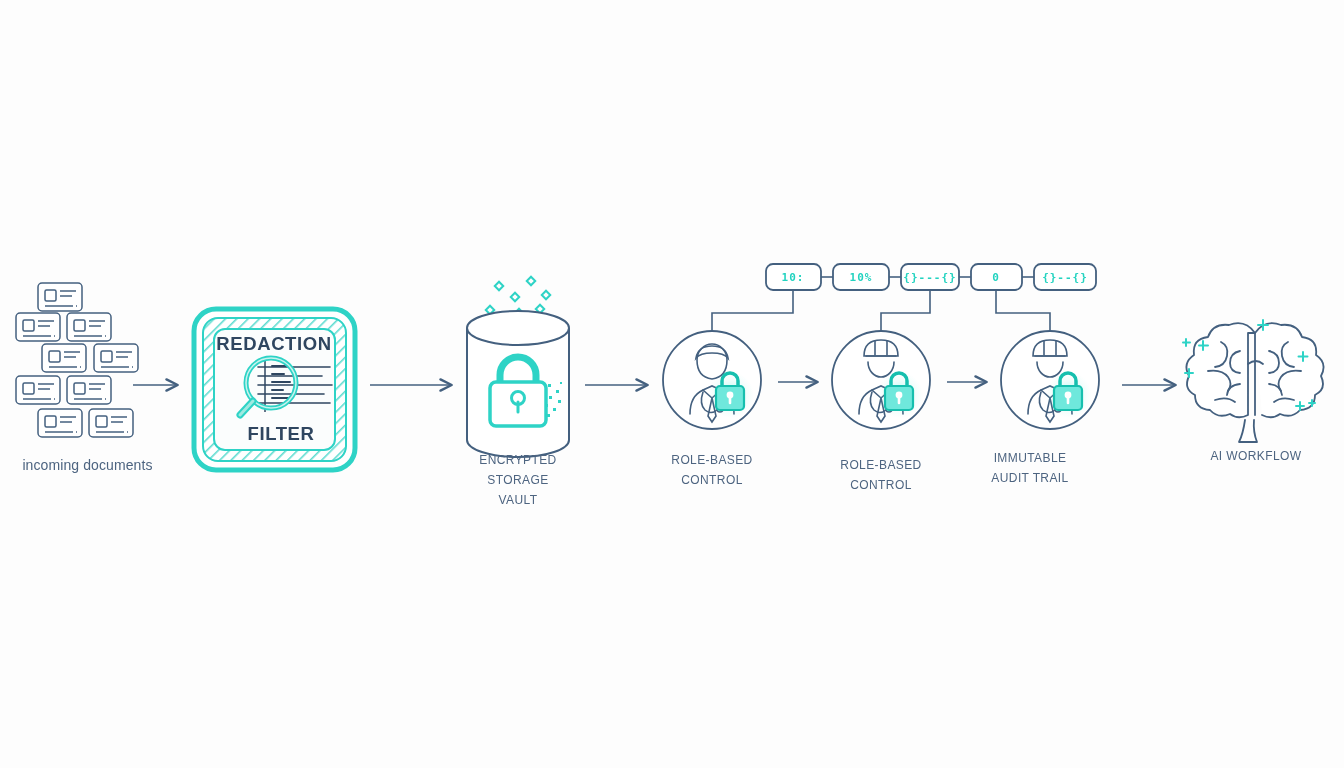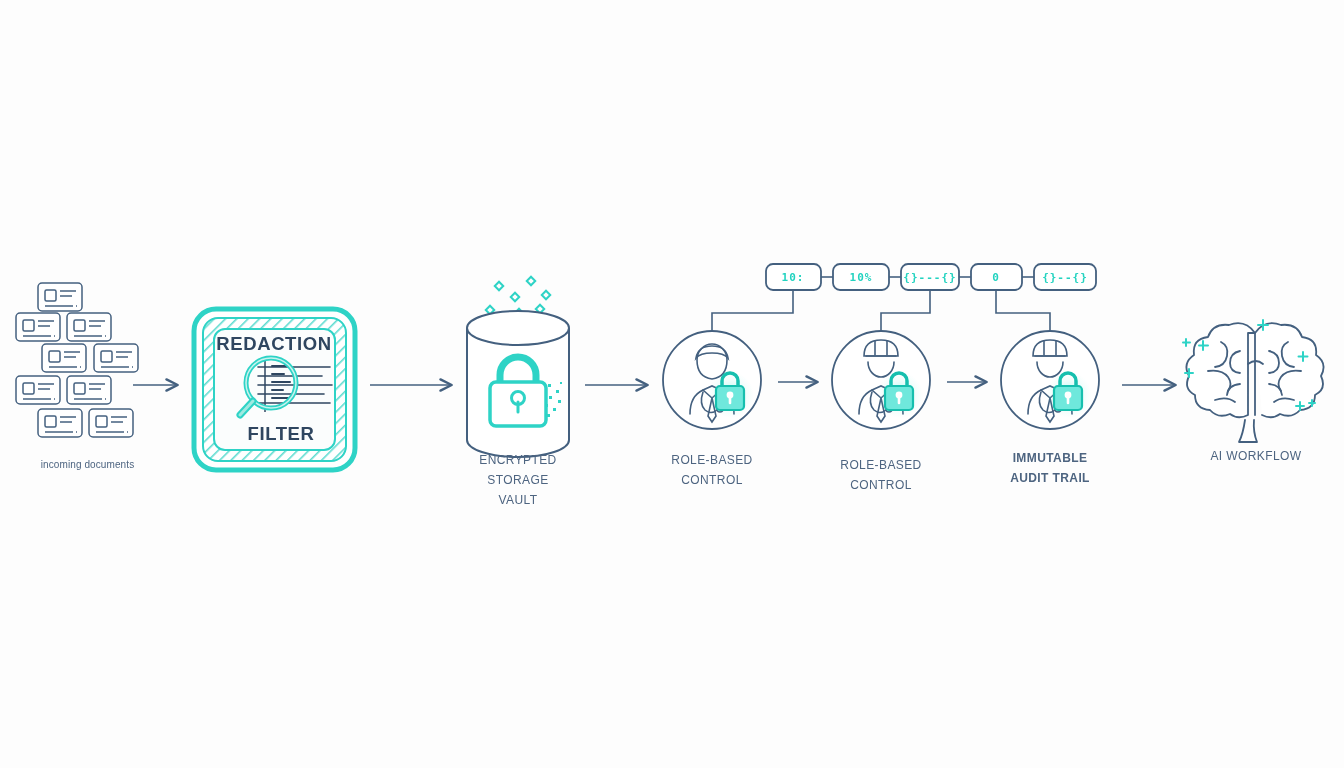--- a/index.html
+++ b/index.html
@@ -15,21 +15,21 @@
   .lbl{
     position:absolute;
     color:#4d6480;
     text-align:center;
     letter-spacing:.4px;
     line-height:20px;
     white-space:pre-line;
     user-select:none;
   }
   .lbl.caps{font-size:12px;}
-  .lbl.small{font-size:10px;letter-spacing:.1px;}
+  .lbl.small{font-size:14px;letter-spacing:.1px;}
   .chiptxt{
     fill:#23d3c0;
     font-family:"DejaVu Sans Mono", monospace;
     font-size:11px;
     font-weight:bold;
     letter-spacing:1px;
   }
   .boxtxt{
     fill:#2f4660;
     font-family:"Liberation Sans", sans-serif;
@@ -330,18 +330,18 @@
   <div class="lbl caps" style="left:418px;top:450px;width:200px;">ENCRYPTED
 STORAGE
 VAULT</div>
 
   <div class="lbl caps" style="left:612px;top:450px;width:200px;">ROLE-BASED
 CONTROL</div>
 
   <div class="lbl caps" style="left:781px;top:455px;width:200px;">ROLE-BASED
 CONTROL</div>
 
-  <div class="lbl caps" style="left:950px;top:448px;width:200px;font-weight:bold;">IMMUTABLE
+  <div class="lbl caps" style="left:930px;top:448px;width:200px;">IMMUTABLE
 AUDIT TRAIL</div>
 
   <div class="lbl caps" style="left:1156px;top:446px;width:200px;">AI WORKFLOW</div>
 
 </div>
 
 </body></html>

